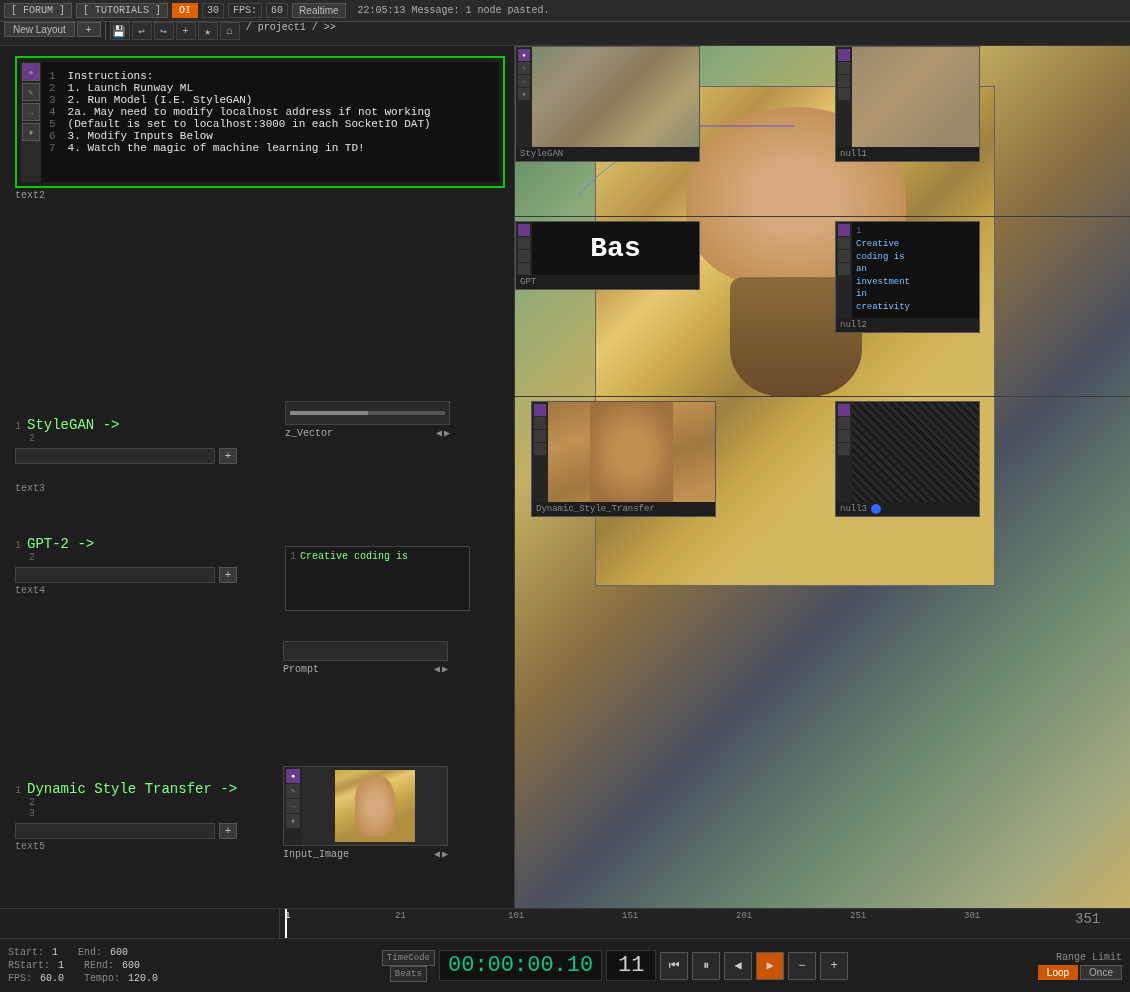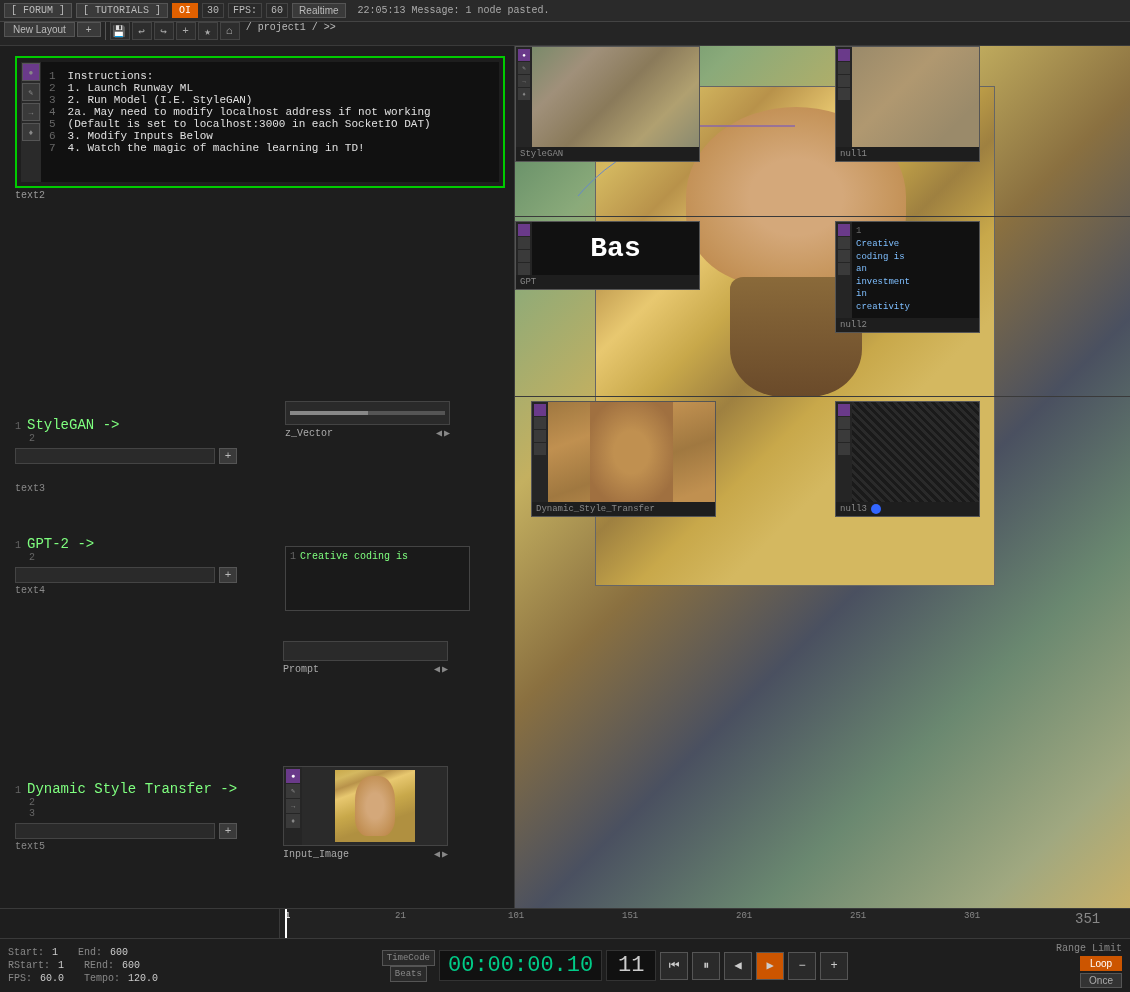--- a/index.html
+++ b/index.html
@@ -366,21 +366,20 @@
       justify-content: center;
       gap: 2px;
     }
     .range-label {
       color: #888;
       font-size: 10px;
     }
     .range-btns {
       display: flex;
       gap: 2px;
-      flex-direction: column;
     }
     .range-btn {
       background: #333;
       border: 1px solid #555;
       color: #aaa;
       font-size: 10px;
       padding: 1px 8px;
       cursor: pointer;
     }
     .range-btn.active { background: #cc5500; color: #fff; border-color: #cc5500; }

